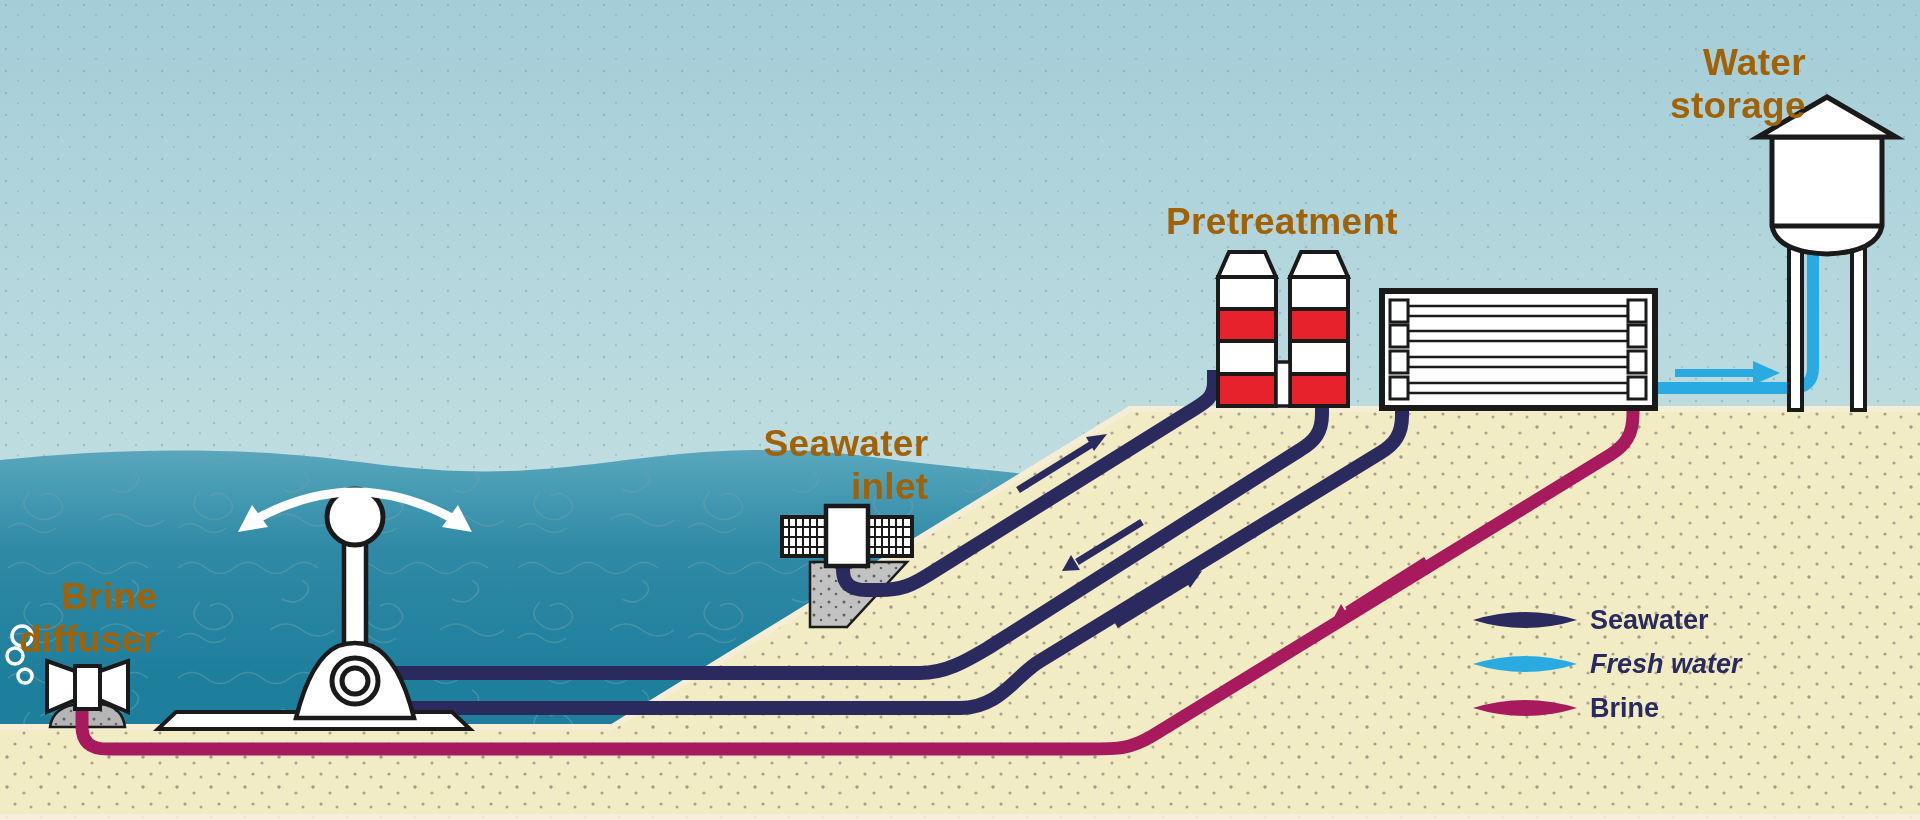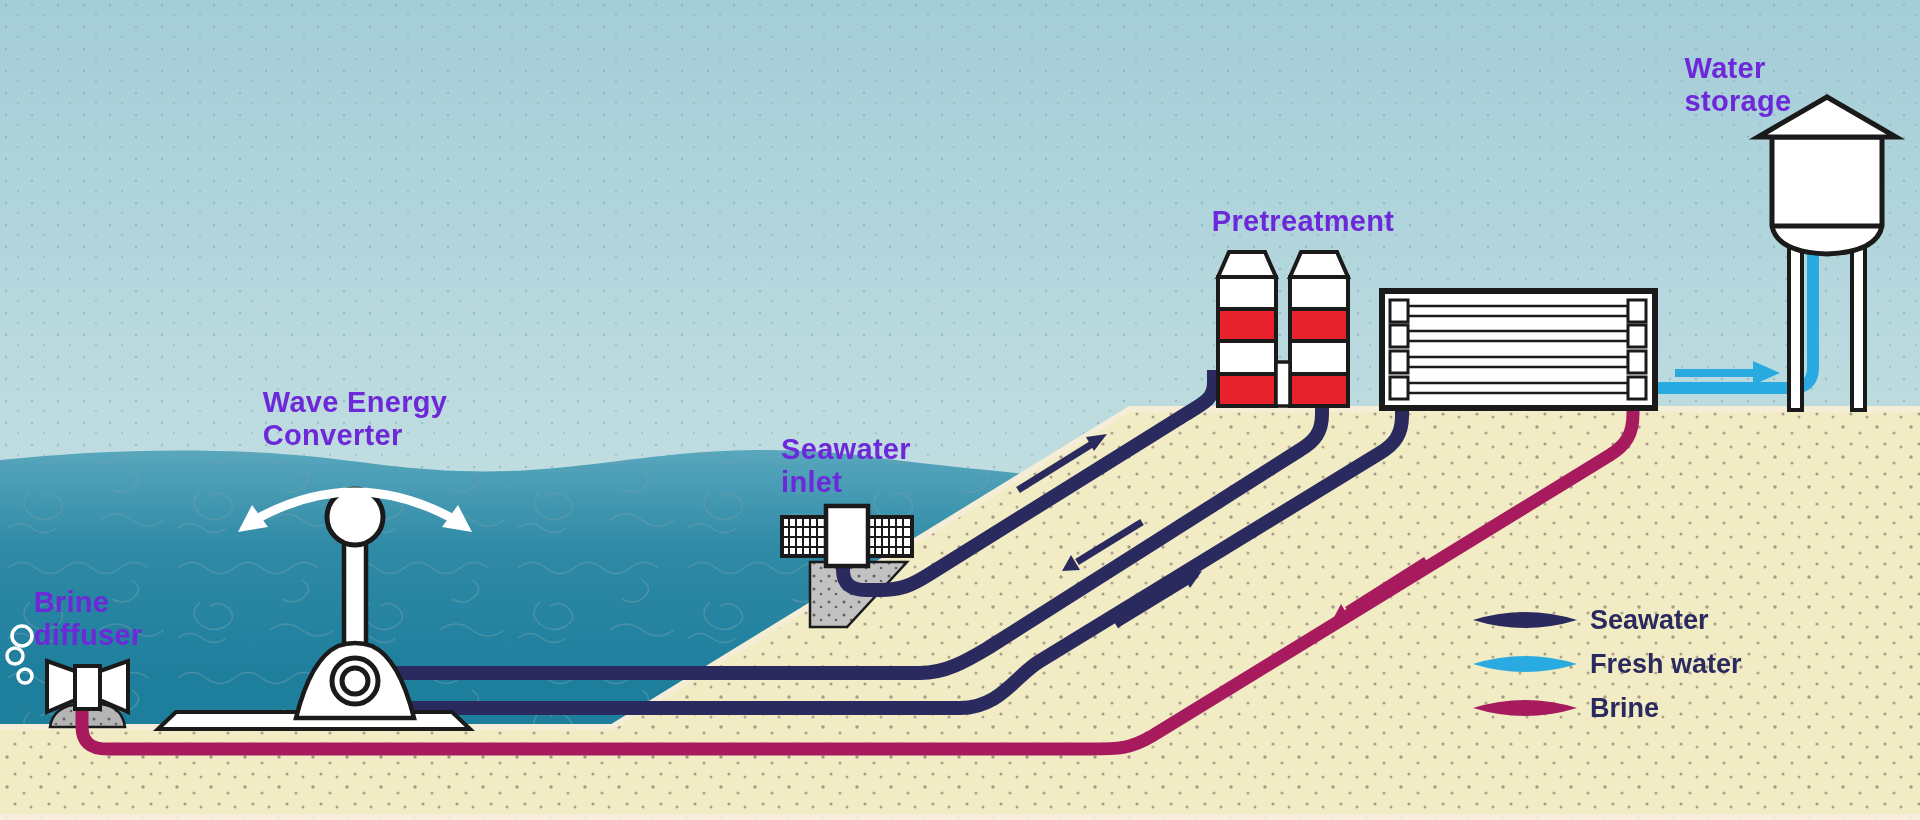--- a/index.html
+++ b/index.html
@@ -5,25 +5,25 @@
   html,body{margin:0;padding:0;background:#333;}
   .stage{
     position:relative;width:1920px;height:820px;overflow:hidden;
     font-family:"Liberation Sans", sans-serif;
     background:#cfe6e5;
   }
   .stage svg{position:absolute;left:0;top:0;}
   .label{
     position:absolute;
     transform:translate(-50%,-50%);
-    text-align:left;
+    text-align:right;
     white-space:pre-line;
-    color:#6d28d9;
+    color:#a16207;
     font-weight:700;
-    font-size:29px;
+    font-size:37px;
     line-height:1.15;
     letter-spacing:.3px;
     user-select:none;
   }
   .legend-label{
     position:absolute;
     transform:translateY(-50%);
     color:#2b2a5e;
     font-weight:700;
     font-size:27px;
@@ -201,26 +201,24 @@
     <circle cx="25" cy="676" r="7"></circle>
   </g>
 
   <g>
     <path d="M1473,620 Q1525,604 1577,620 Q1525,636 1473,620 Z" fill="#2b2a5e"></path>
     <path d="M1473,664 Q1525,648 1577,664 Q1525,680 1473,664 Z" fill="#29abe2"></path>
     <path d="M1473,708 Q1525,692 1577,708 Q1525,724 1473,708 Z" fill="#a81a5e"></path>
   </g>
 </svg>
 
-<div class="label" style="left:355px;top:419px;">Wave Energy
-Converter</div>
 <div class="label" style="left:846px;top:466px;">Seawater
 inlet</div>
 <div class="label" style="left:88px;top:619px;">Brine
 diffuser</div>
-<div class="label" style="left:1282px;top:222px;margin-left:21px;">Pretreatment</div>
+<div class="label" style="left:1282px;top:222px;">Pretreatment</div>
 <div class="label" style="left:1738px;top:85px;">Water
 storage</div>
 
 <div class="legend-label" style="left:1590px;top:620px;">Seawater</div>
-<div class="legend-label" style="left:1590px;top:664px;">Fresh water</div>
+<div class="legend-label" style="left:1590px;top:664px;font-style:italic;">Fresh water</div>
 <div class="legend-label" style="left:1590px;top:708px;">Brine</div>
 </div>
 
 </body></html>

